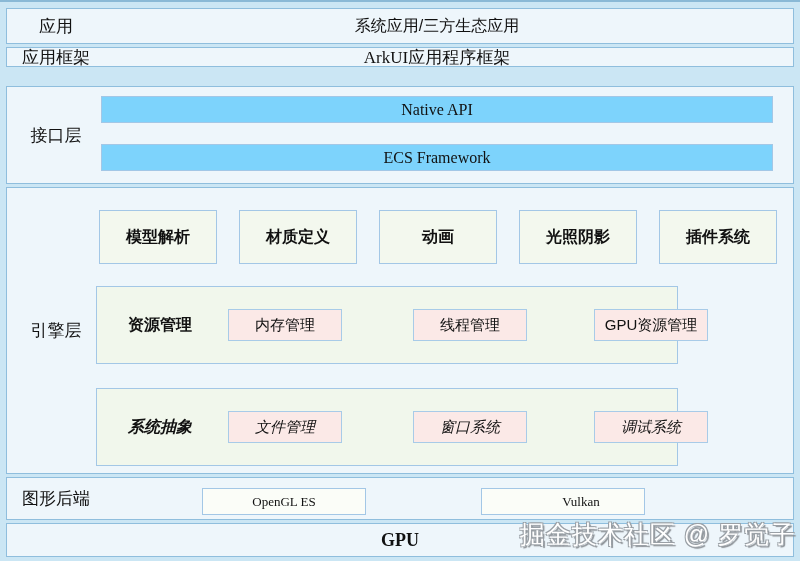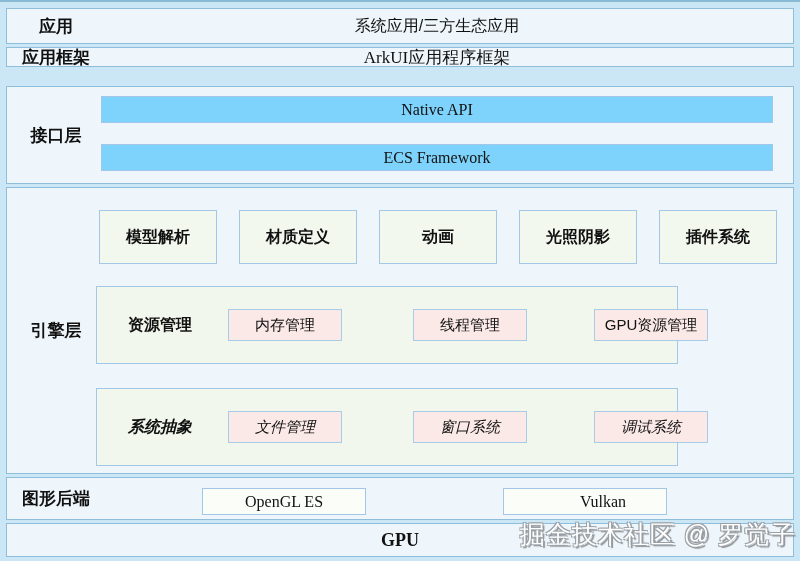--- a/index.html
+++ b/index.html
@@ -19,21 +19,21 @@
   #row-app       { top:6px;   height:36px; }
   #row-framework { top:45px;  height:20px; }
   #row-interface { top:84px;  height:98px; }
   #row-engine    { top:185px; height:287px; }
   #row-backend   { top:475px; height:43px; }
   #row-gpu       { top:521px; height:34px; }
 
   .layer-label {
     position:absolute; left:0; top:0; bottom:0; width:98px;
     display:flex; align-items:center; justify-content:center;
-    font-weight:bold; font-size:17px; white-space:nowrap;
+    font-weight:normal; font-size:17px; white-space:nowrap;
   }
   .row-content-center {
     position:absolute; left:94px; width:672px; top:0; bottom:0;
     display:flex; align-items:center; justify-content:center;
     font-size:16px;
   }
   .serif-text { font-family:"Liberation Serif", serif; }
   #framework-content { font-size:17px; }
 
   .iface-box {
@@ -74,24 +74,24 @@
     font-size:15px;
   }
   .pink-pos-1 { left:131px; }
   .pink-pos-2 { left:316px; }
   .pink-pos-3 { left:497px; }
 
   .backend-box {
     position:absolute; top:10px; width:164px; height:27px;
     background:#fbfdf8; border:1px solid #a3c7e6;
     display:flex; align-items:center; justify-content:center;
-    font-family:"Liberation Serif", serif; font-size:16px;
+    font-family:"Liberation Serif", serif; font-size:13px;
   }
   #backend-box-1 { left:195px; }
-  #backend-box-2 { left:496px;padding-left:36px; }
+  #backend-box-2 { left:474px;padding-left:36px; }
 
   #gpu-label {
     position:absolute; inset:0;
     display:flex; align-items:center; justify-content:center;
     font-family:"Liberation Serif", serif; font-weight:bold; font-size:18px;
   }
 
   .watermark {
     position:absolute; right:4px; top:516px; z-index:10;
     font-size:25px; font-weight:normal; letter-spacing:1px;

